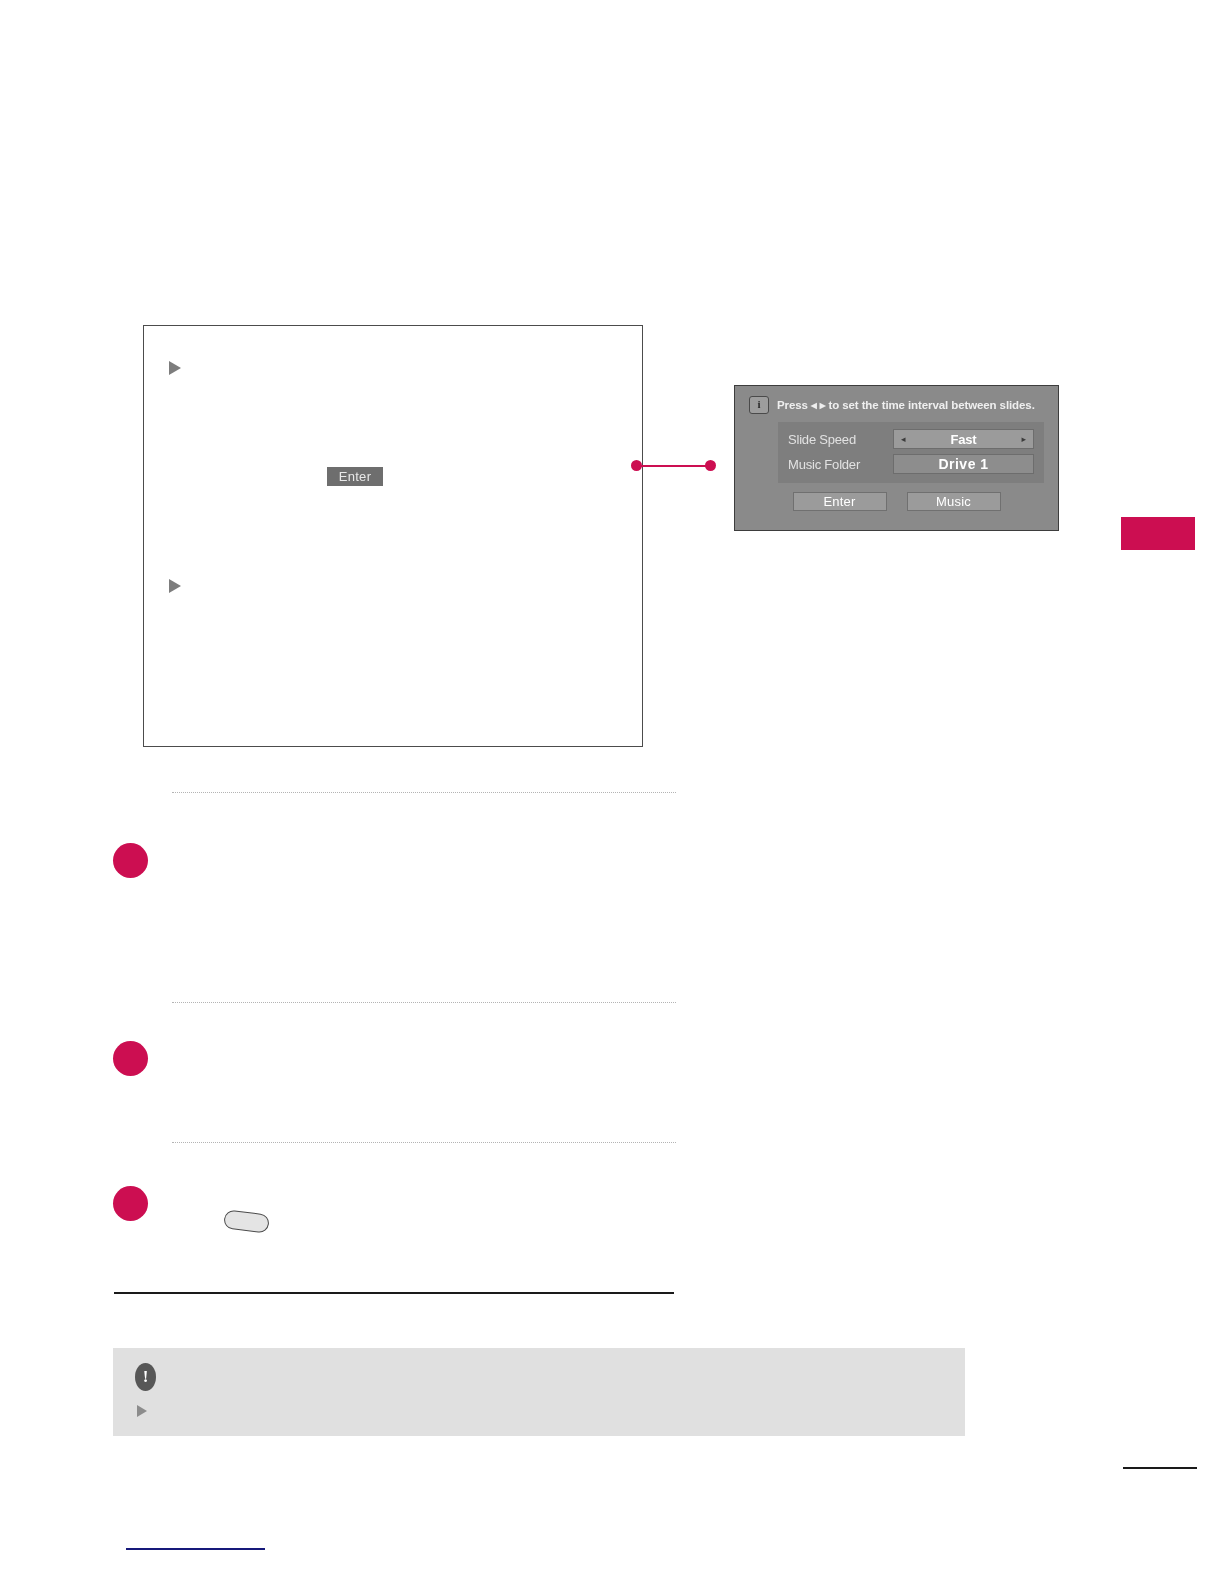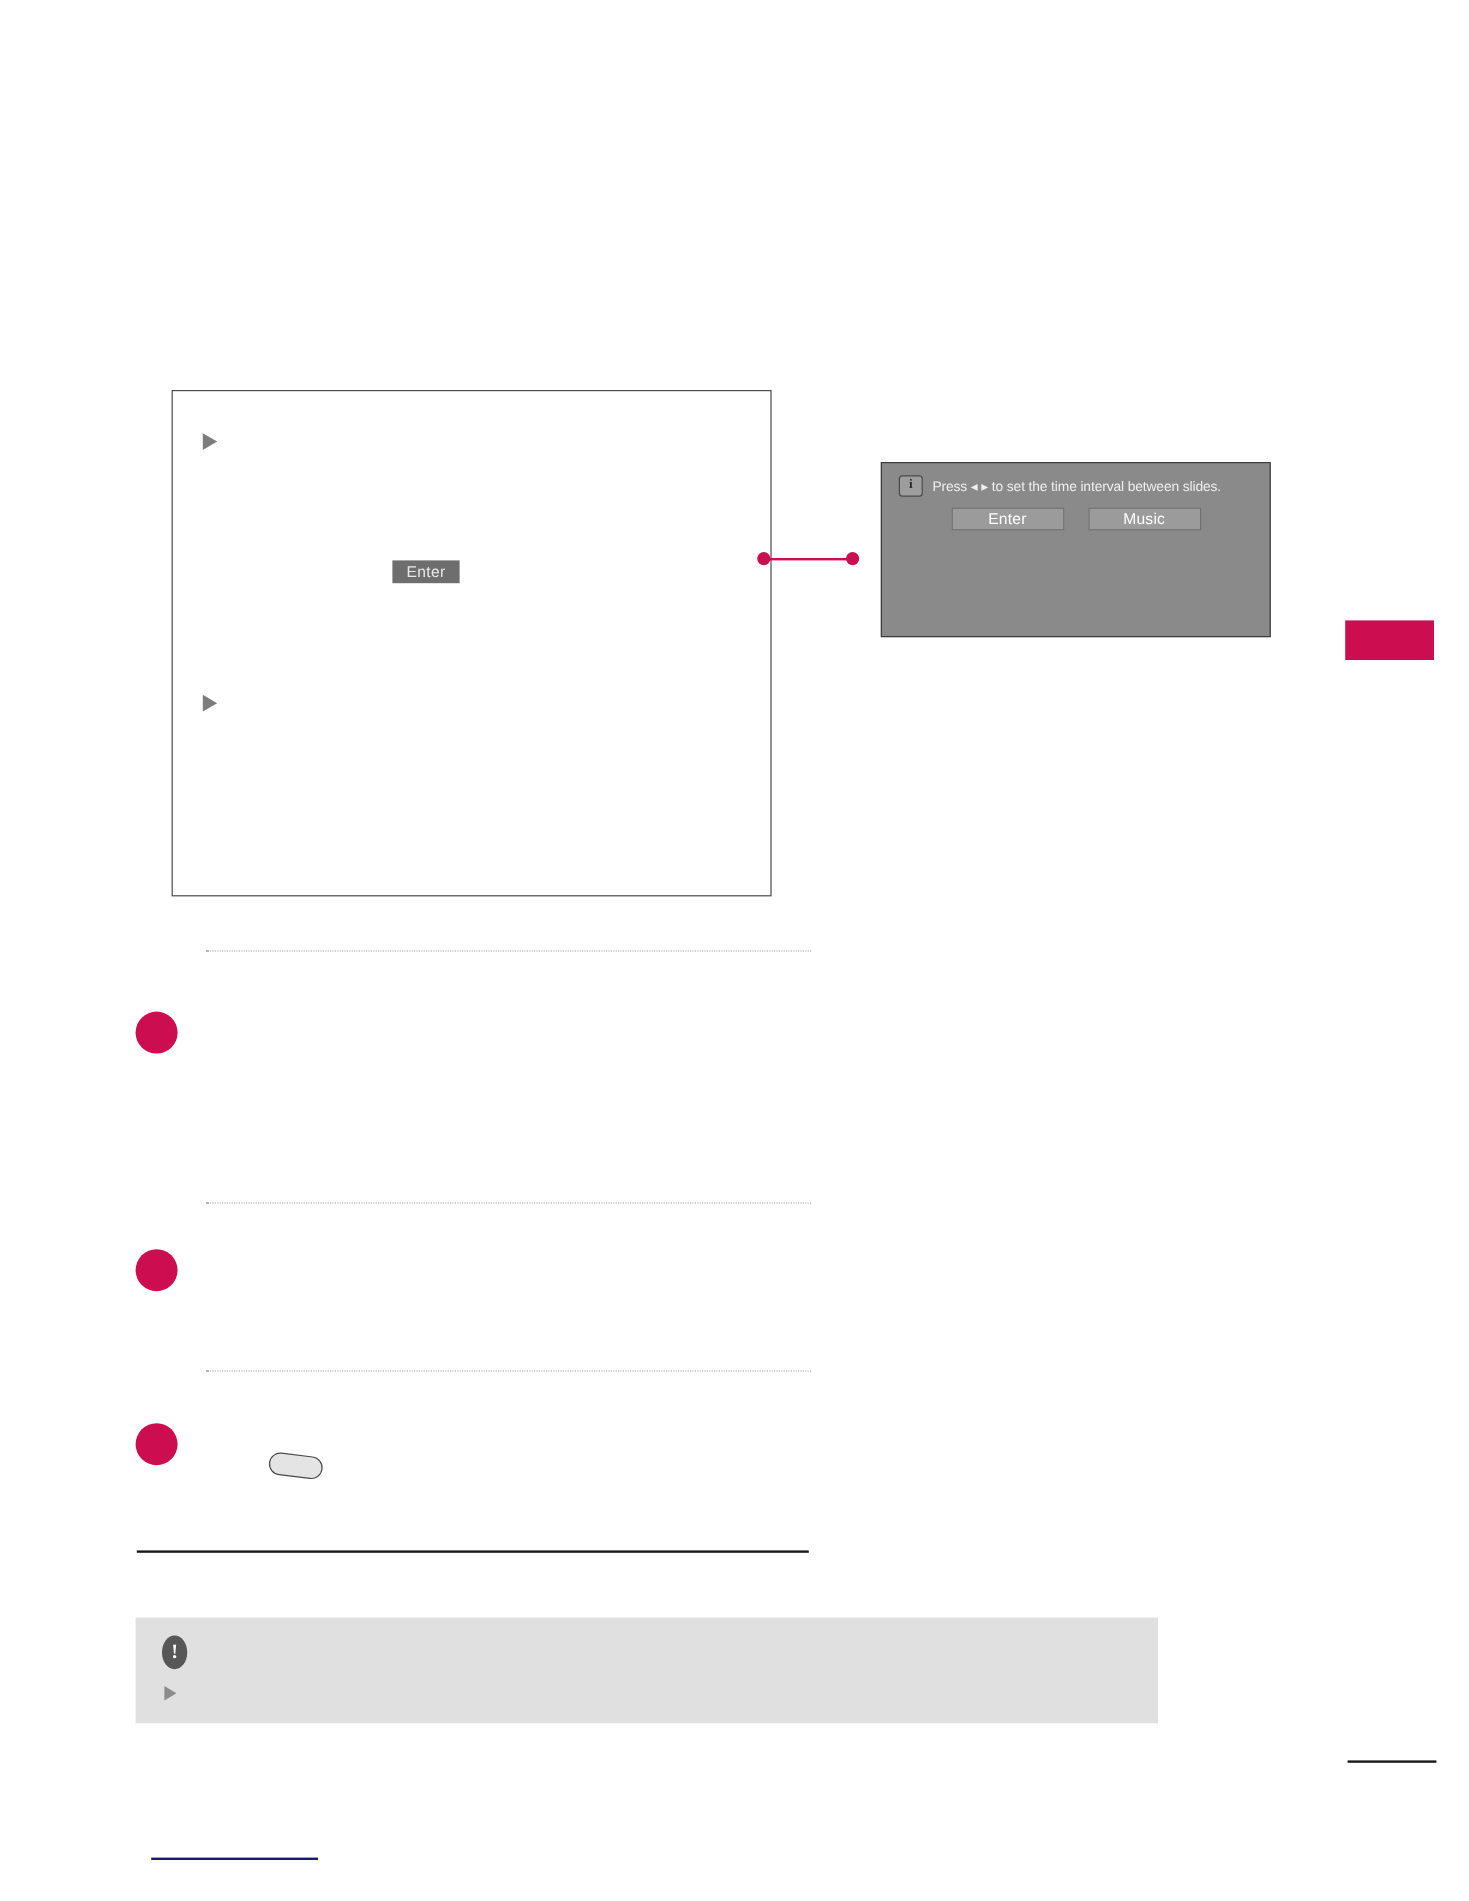--- a/index.html
+++ b/index.html
@@ -117,21 +117,21 @@
     font-size: 11px;
     font-weight: bold;
     line-height: 15px;
     text-align: center;
     font-family: "Liberation Serif", serif;
     flex: 0 0 auto;
   }
   .osd-header-text {
     color: #efefef;
     font-size: 11.5px;
-    font-weight: normal;
+    font-weight: bold;
     letter-spacing: -.1px;
     white-space: nowrap;
   }
 
   .osd-panel {
     margin: 8px 14px 0 43px;
     background: #7e7e7e;
     padding: 6px 10px 8px 10px;
   }
   .osd-row {
@@ -322,20 +322,37 @@
   <div class="leader-dot left"></div>
   <div class="leader-line"></div>
   <div class="leader-dot right"></div>
 
   <div class="osd">
     <div class="osd-header">
       <div class="osd-info-icon">i</div>
       <div class="osd-header-text">Press ◂ ▸ to set the time interval between slides.</div>
     </div>
 
+    <div class="osd-panel">
+      <div class="osd-row">
+        <div class="osd-label">Slide Speed</div>
+        <div class="osd-value-box">
+          <span class="osd-arrow">◂</span>
+          <span class="osd-value-text">Fast</span>
+          <span class="osd-arrow">▸</span>
+        </div>
+      </div>
+
+      <div class="osd-row">
+        <div class="osd-label">Music Folder</div>
+        <div class="osd-value-box plain">
+          <span class="osd-value-text big">Drive 1</span>
+        </div>
+      </div>
+    </div>
 
     <div class="osd-buttons">
       <div class="osd-btn">Enter</div>
       <div class="osd-btn">Music</div>
     </div>
   </div>
 
   <div class="dotted-sep d1"></div>
   <div class="dotted-sep d2"></div>
   <div class="dotted-sep d3"></div>

